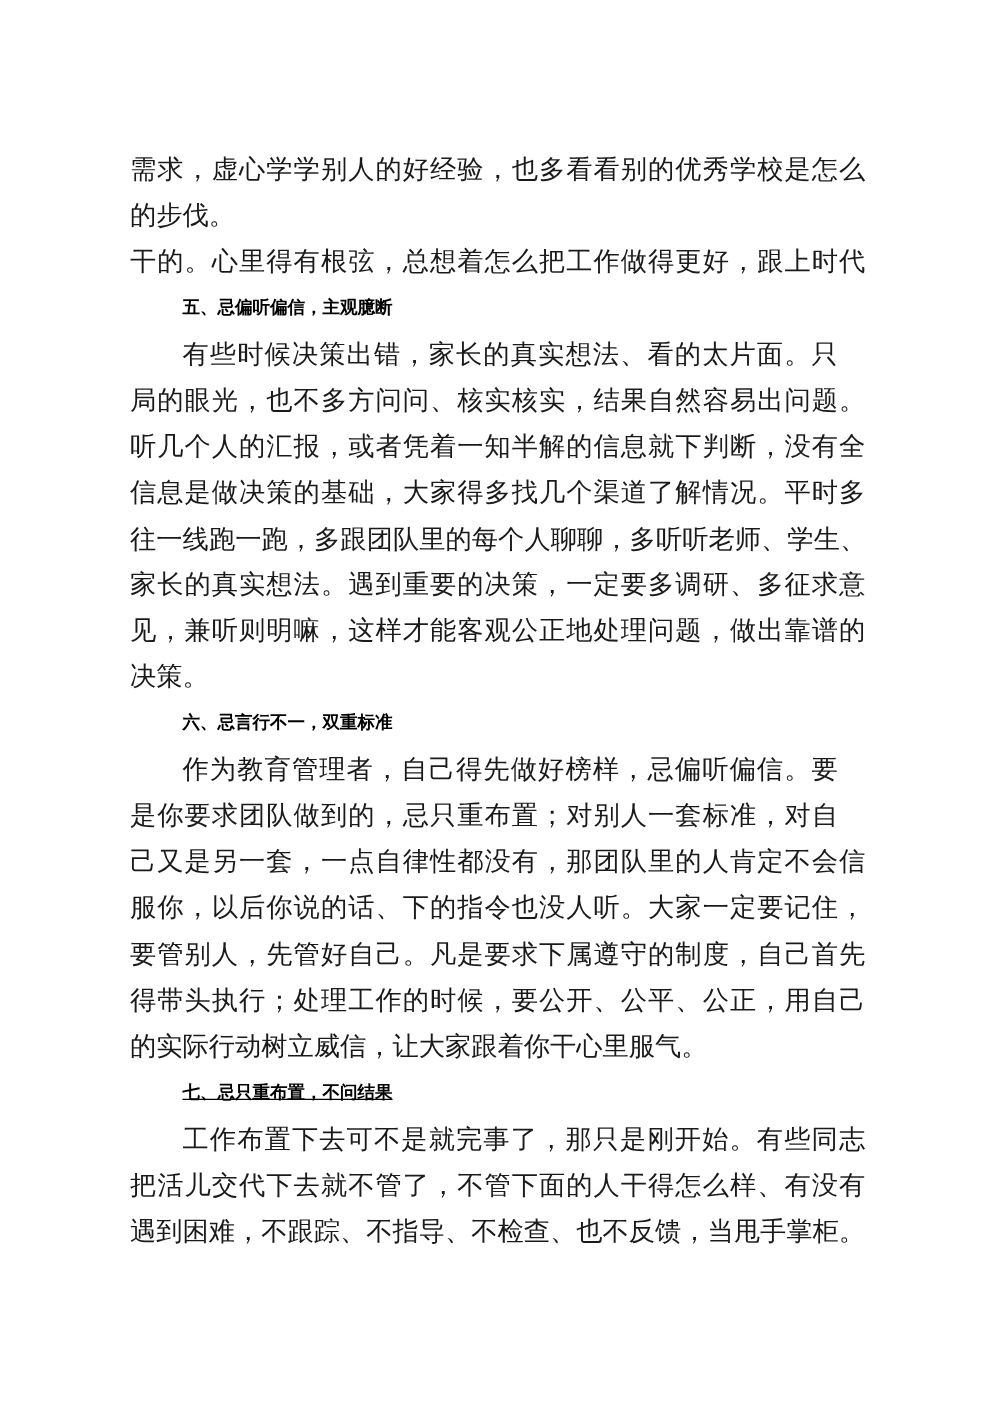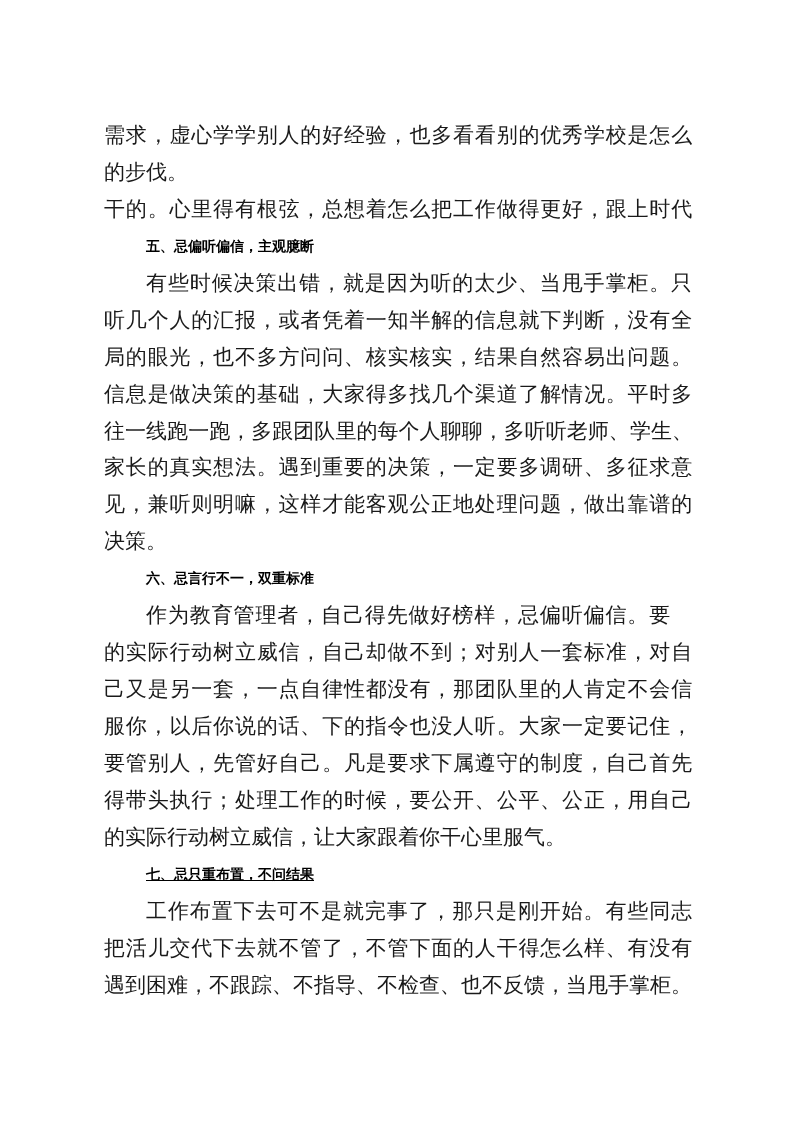--- a/index.html
+++ b/index.html
@@ -59,31 +59,31 @@
 </style>
 </head>
 <body>
 
 <div id="page">
   <div id="doc-content">
       <div class="line body fill"><span class="line-text" style="letter-spacing: 0.814815px;">需求，虚心学学别人的好经验，也多看看别的优秀学校是怎么</span></div>
       <div class="line body"><span class="line-text">的步伐。</span></div>
       <div class="line body fill"><span class="line-text" style="letter-spacing: 0.814815px;">干的。心里得有根弦，总想着怎么把工作做得更好，跟上时代</span></div>
       <div class="line heading" style="padding-left: 42px;"><span class="line-text">五、忌偏听偏信，主观臆断</span></div>
-      <div class="line body fill" style="padding-left: 42px;"><span class="line-text" style="letter-spacing: 0.88px;">有些时候决策出错，就是因为听的太少、当甩手掌柜。只</span></div>
+      <div class="line body fill" style="padding-left: 42px;"><span class="line-text" style="letter-spacing: 0.88px;">有些时候决策出错，家长的真实想法、看的太片面。只</span></div>
+      <div class="line body fill"><span class="line-text" style="letter-spacing: 0.814815px;">局的眼光，也不多方问问、核实核实，结果自然容易出问题。</span></div>
       <div class="line body fill"><span class="line-text" style="letter-spacing: 0.814815px;">听几个人的汇报，或者凭着一知半解的信息就下判断，没有全</span></div>
-      <div class="line body fill"><span class="line-text" style="letter-spacing: 0.814815px;">局的眼光，也不多方问问、核实核实，结果自然容易出问题。</span></div>
       <div class="line body fill"><span class="line-text" style="letter-spacing: 0.814815px;">信息是做决策的基础，大家得多找几个渠道了解情况。平时多</span></div>
       <div class="line body fill"><span class="line-text" style="letter-spacing: 0.0357143px;">往一线跑一跑，多跟团队里的每个人聊聊，多听听老师、学生、</span></div>
       <div class="line body fill"><span class="line-text" style="letter-spacing: 0.814815px;">家长的真实想法。遇到重要的决策，一定要多调研、多征求意</span></div>
       <div class="line body fill"><span class="line-text" style="letter-spacing: 0.814815px;">见，兼听则明嘛，这样才能客观公正地处理问题，做出靠谱的</span></div>
       <div class="line body"><span class="line-text">决策。</span></div>
       <div class="line heading" style="padding-left: 42px;"><span class="line-text">六、忌言行不一，双重标准</span></div>
       <div class="line body fill" style="padding-left: 42px;"><span class="line-text" style="letter-spacing: 0.88px;">作为教育管理者，自己得先做好榜样，忌偏听偏信。要</span></div>
-      <div class="line body fill"><span class="line-text" style="letter-spacing: 0.814815px;">的实际行动树立威信，自己却做不到；对别人一套标准，对自</span></div>
+      <div class="line body fill"><span class="line-text" style="letter-spacing: 0.814815px;">是你要求团队做到的，忌只重布置；对别人一套标准，对自</span></div>
       <div class="line body fill"><span class="line-text" style="letter-spacing: 0.814815px;">己又是另一套，一点自律性都没有，那团队里的人肯定不会信</span></div>
       <div class="line body fill"><span class="line-text" style="letter-spacing: 0.814815px;">服你，以后你说的话、下的指令也没人听。大家一定要记住，</span></div>
       <div class="line body fill"><span class="line-text" style="letter-spacing: 0.814815px;">要管别人，先管好自己。凡是要求下属遵守的制度，自己首先</span></div>
       <div class="line body fill"><span class="line-text" style="letter-spacing: 0.814815px;">得带头执行；处理工作的时候，要公开、公平、公正，用自己</span></div>
       <div class="line body"><span class="line-text">的实际行动树立威信，让大家跟着你干心里服气。</span></div>
       <div class="line heading" style="padding-left: 42px; text-decoration: underline;"><span class="line-text">七、忌只重布置，不问结果</span></div>
       <div class="line body fill" style="padding-left: 42px; text-align: right;"><span class="line-text" style="letter-spacing: 0.88px;">工作布置下去可不是就完事了，那只是刚开始。有些同志</span></div>
       <div class="line body fill"><span class="line-text" style="letter-spacing: 0.814815px;">把活儿交代下去就不管了，不管下面的人干得怎么样、有没有</span></div>
       <div class="line body"><span class="line-text">遇到困难，不跟踪、不指导、不检查、也不反馈，当甩手掌柜。</span></div>
     </div>

